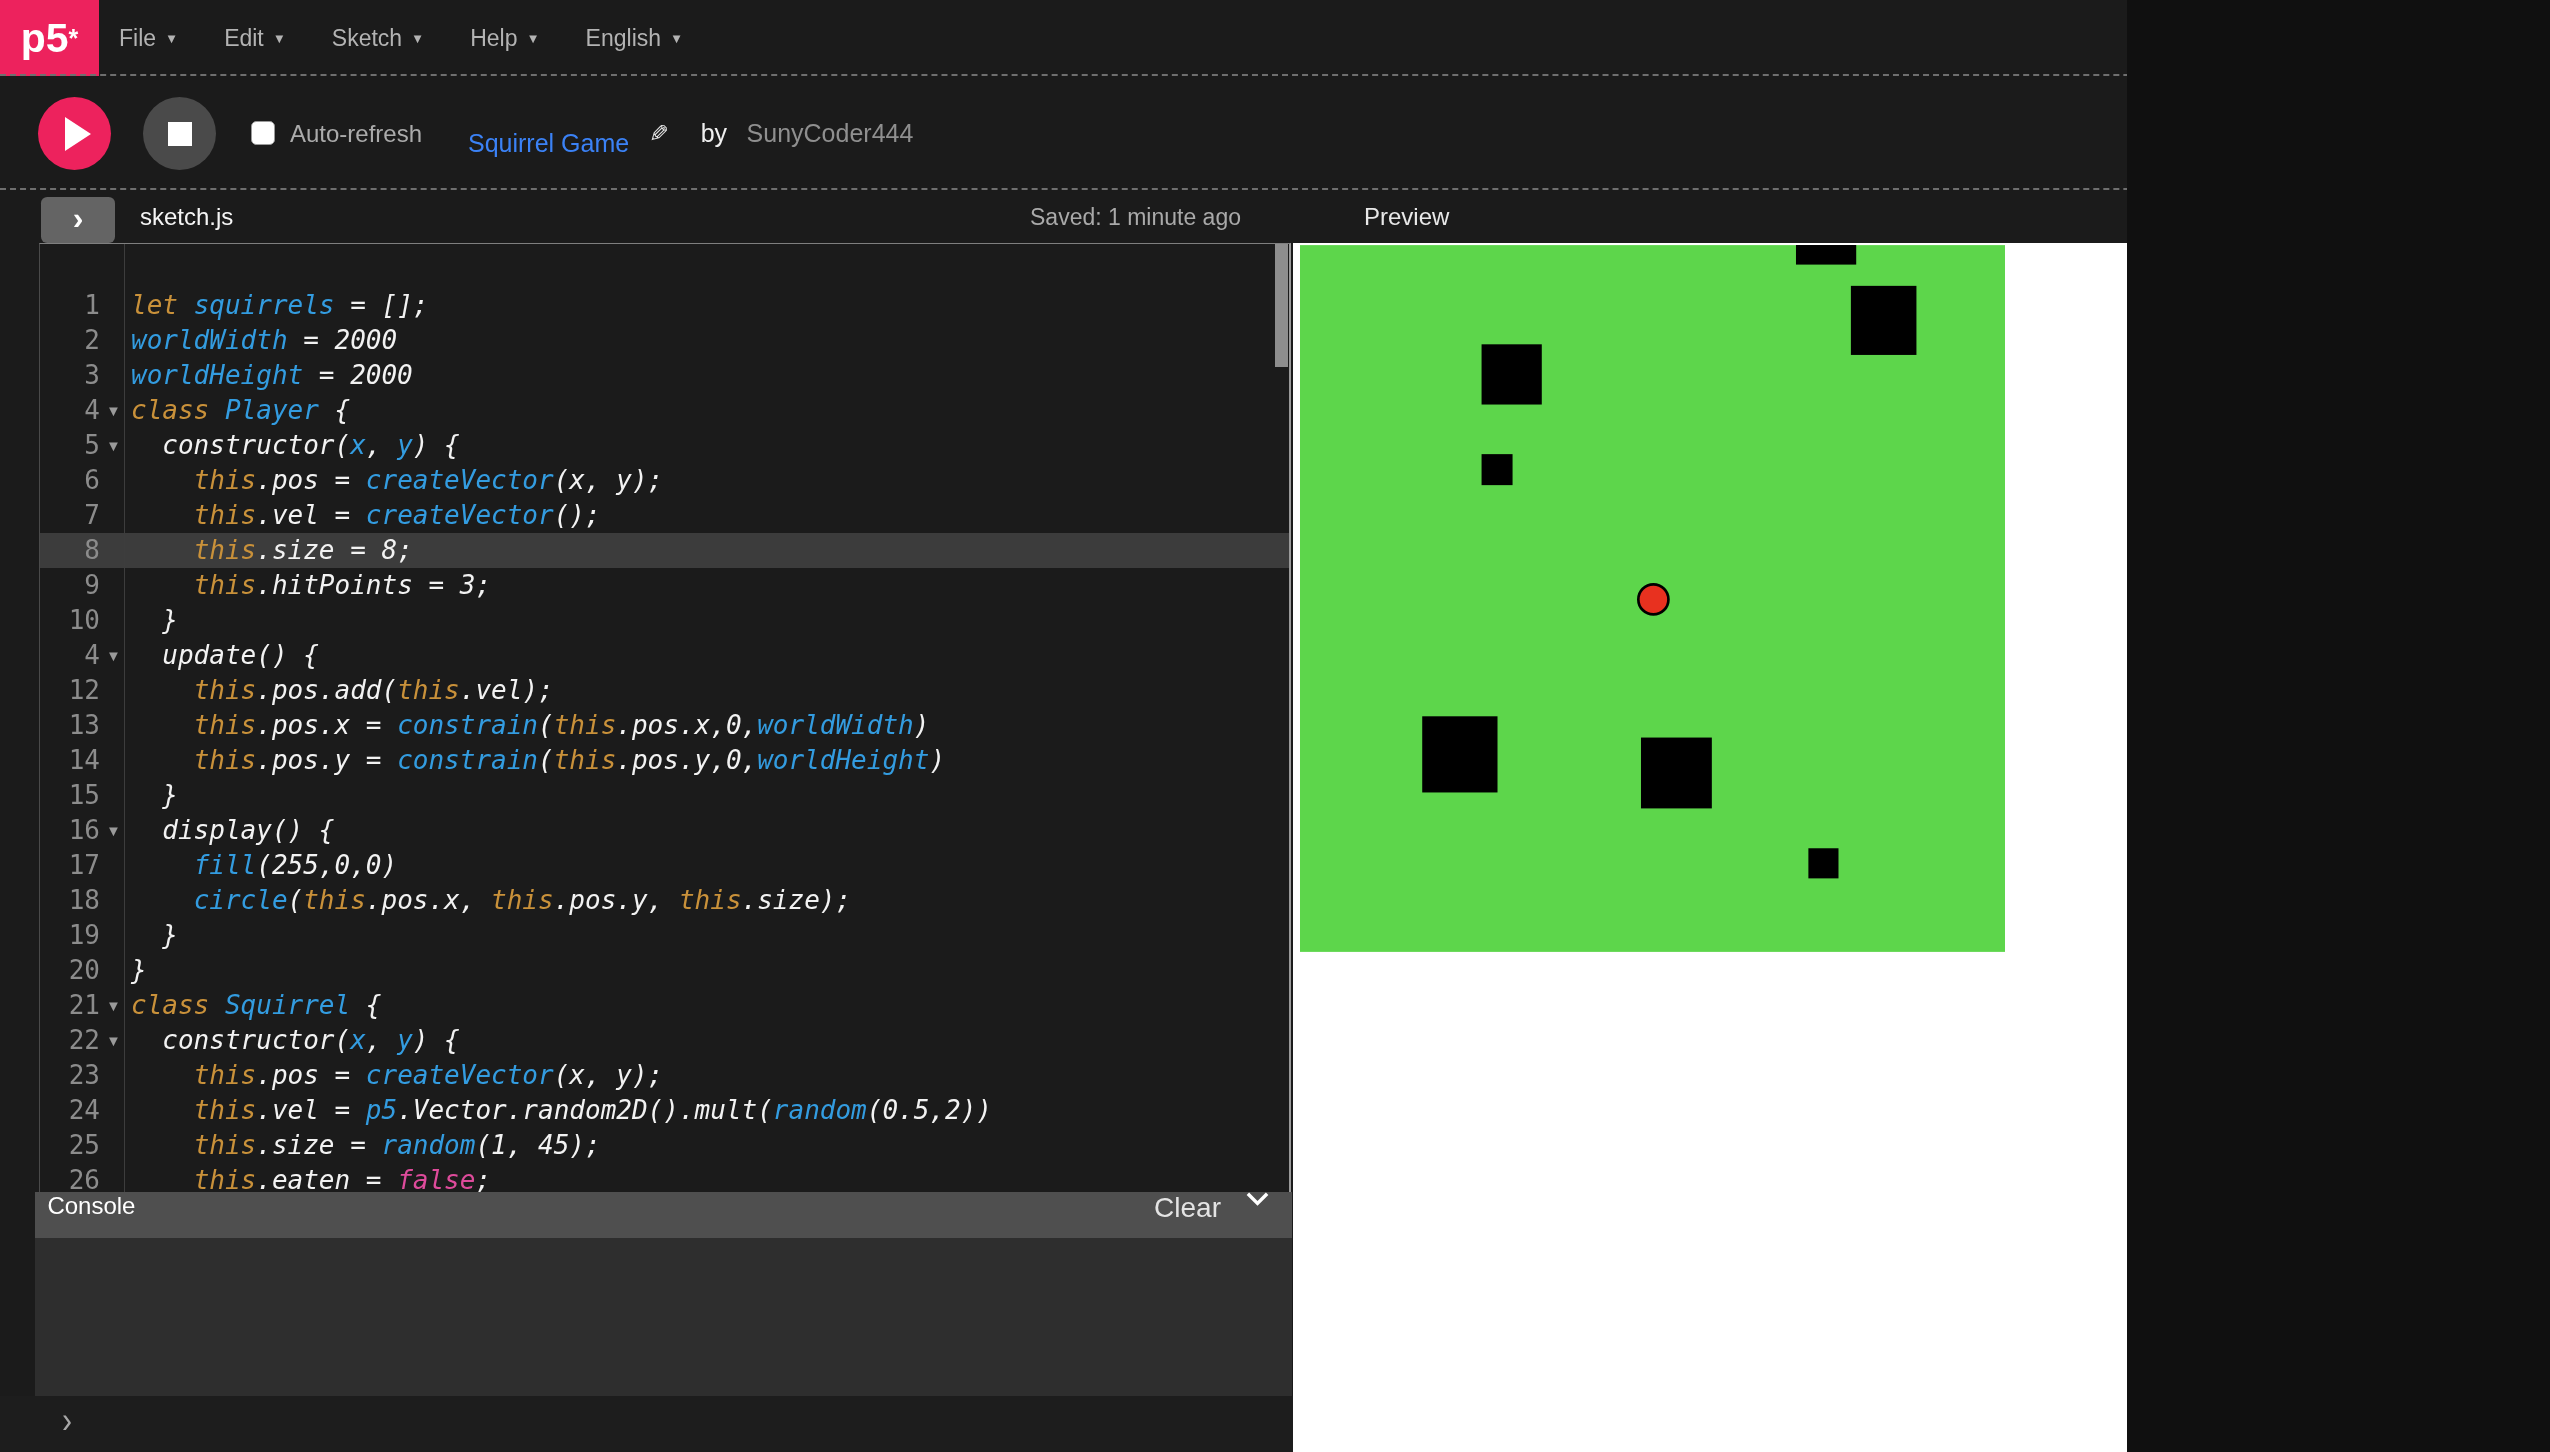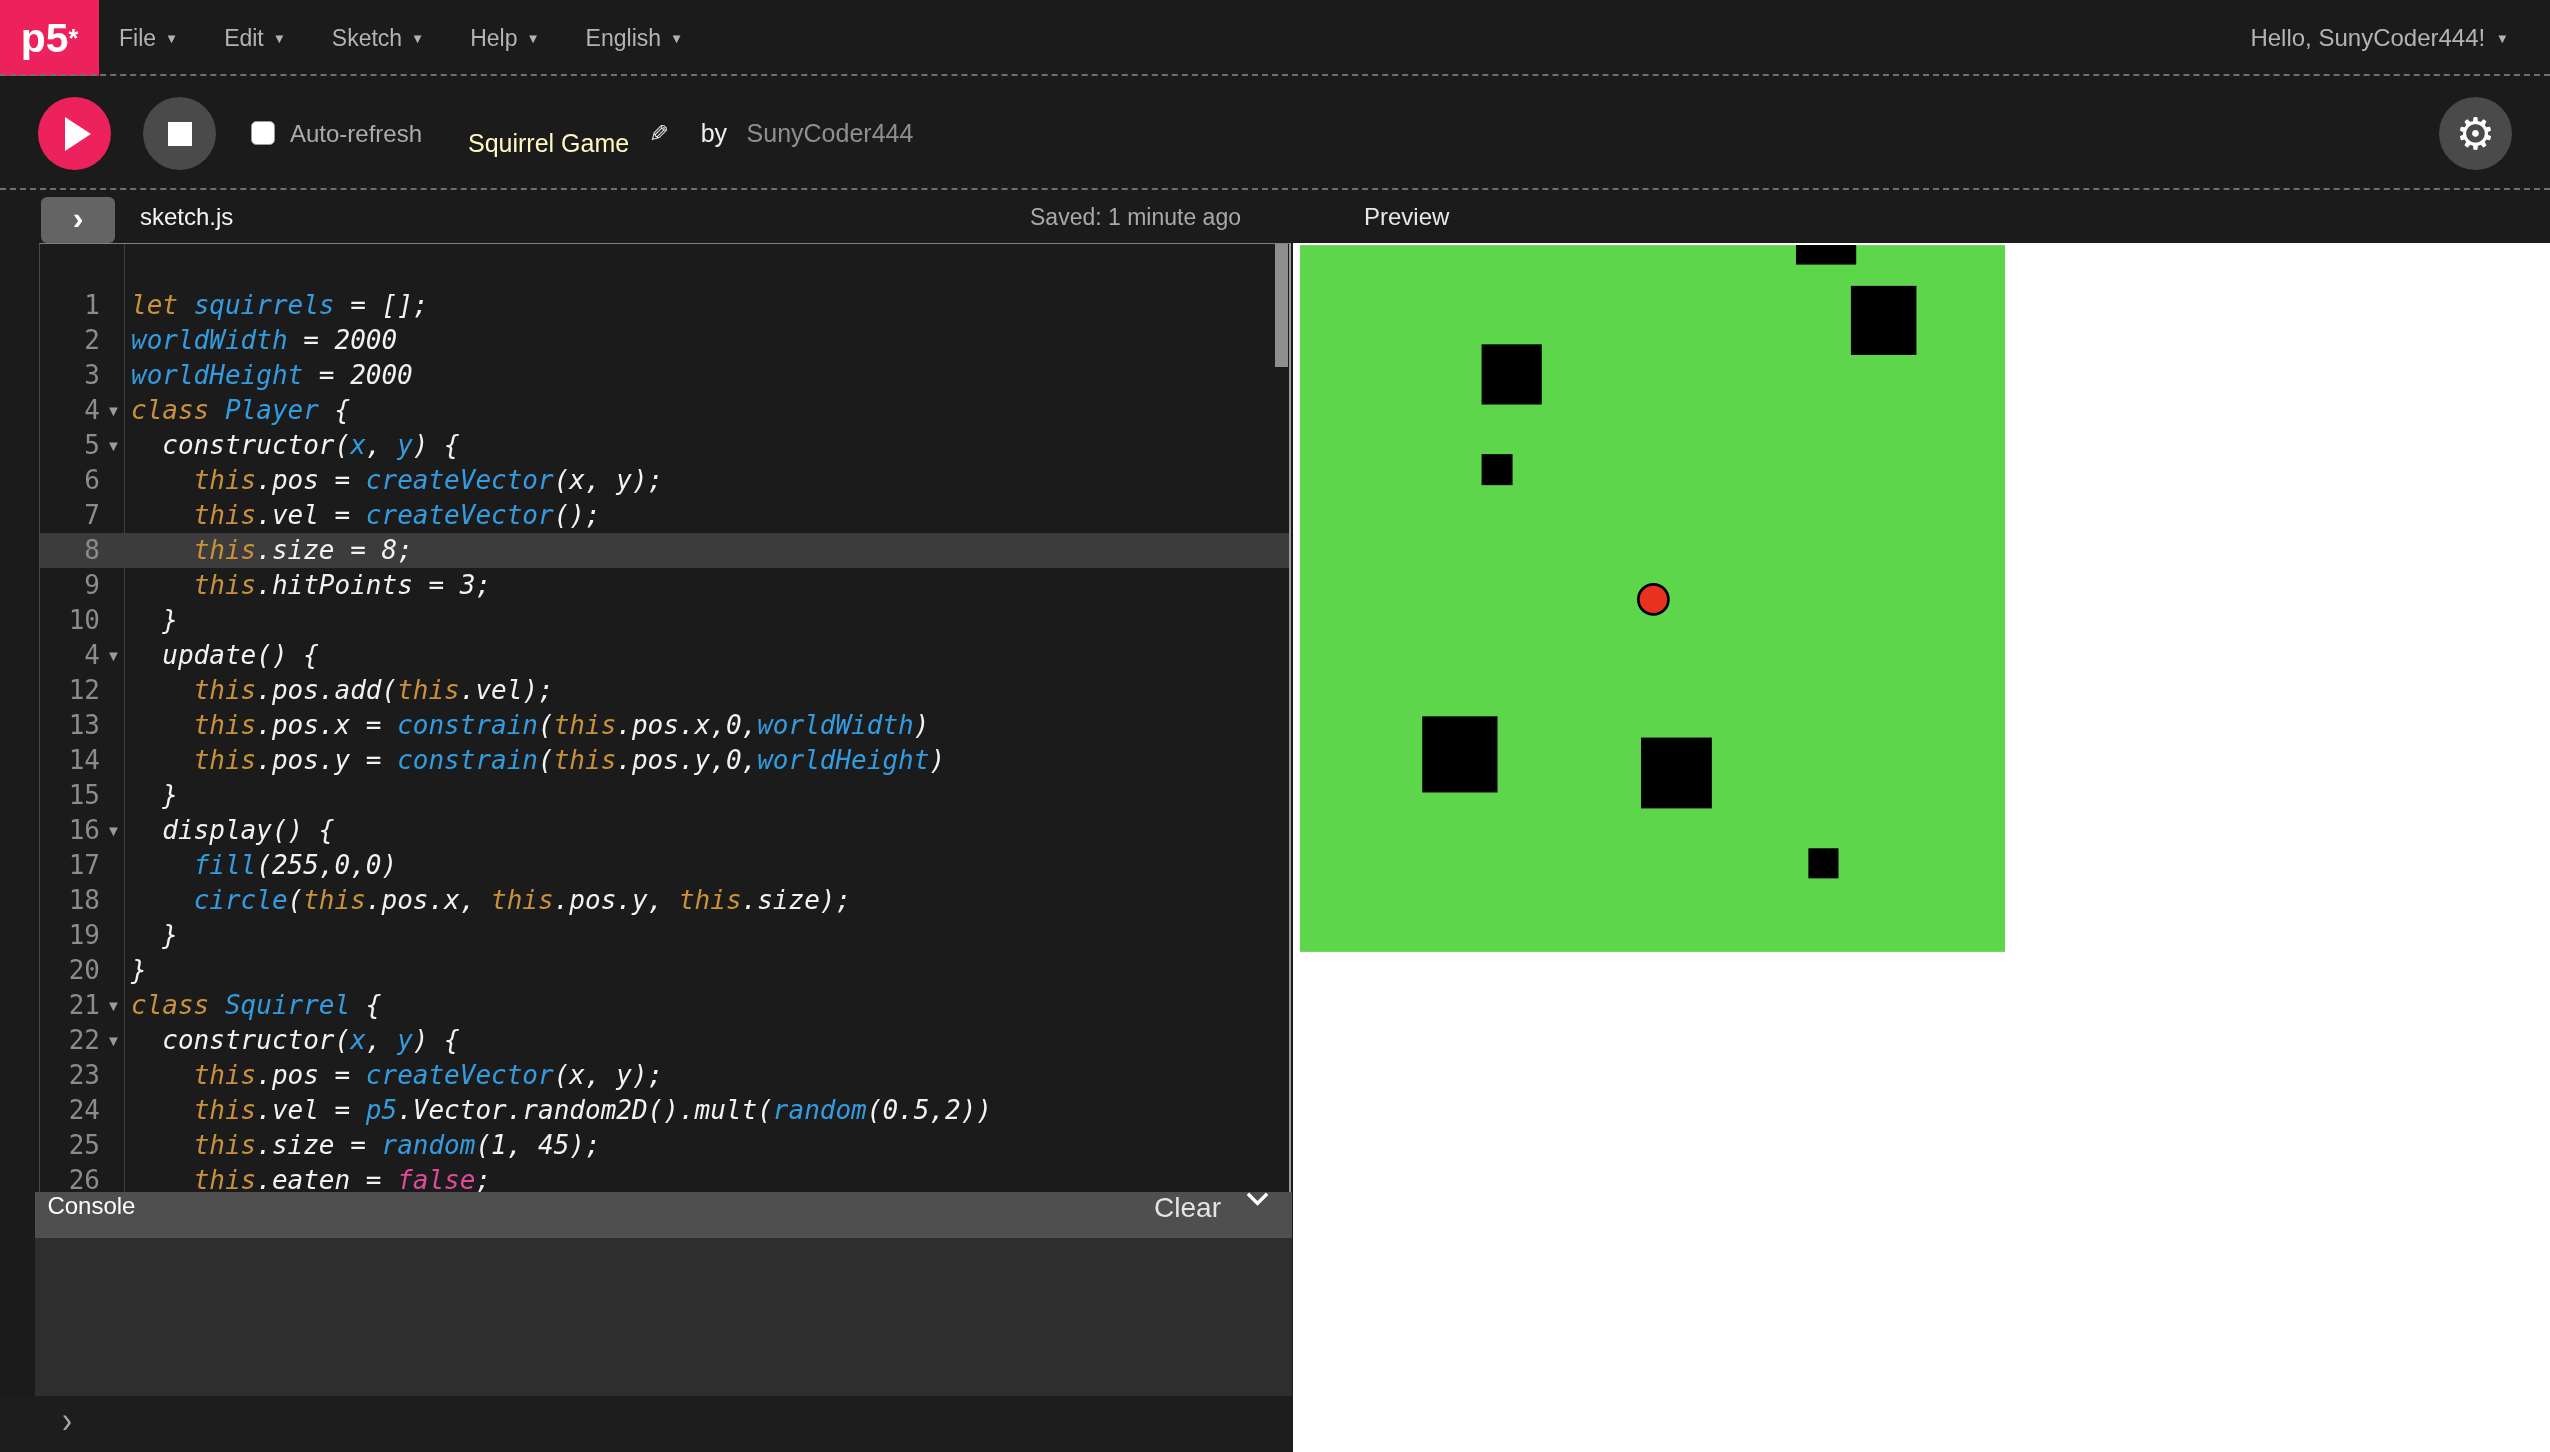--- a/index.html
+++ b/index.html
@@ -1,16 +1,16 @@
 <!DOCTYPE html>
 <html style="font-size:14px"><head>
 <meta charset="utf-8">
 <style>
   html,body{margin:0;padding:0;background:#101010;}
-  #stage{position:relative;width:2550px;height:1452px;overflow:hidden;
+  #stage{position:relative;width:2127px;height:1452px;overflow:hidden;
          background:#1b1b1b;font-family:"Liberation Sans",sans-serif;}
   .abs{position:absolute;}
 
   
   #navbar{left:0;top:0;width:2550px;height:76px;background:#1b1b1b;}
   #nav-sep{left:0;top:74px;width:2550px;height:0;border-bottom:2.7px dashed #6f6f6f;}
   #logo{left:0;top:0;width:99px;height:76px;background:#ed225d;color:#fff;
         display:flex;align-items:center;justify-content:center;
         font-size:41px;font-weight:bold;}
   #logo sup{font-size:25px;line-height:0;vertical-align:16px;}
@@ -28,21 +28,21 @@
   #play-btn{left:38px;top:97px;background:#ed225d;}
   #play-tri{width:0;height:0;border-left:26.6px solid #fff;border-top:17px solid transparent;
             border-bottom:17px solid transparent;margin-left:7px;}
   #stop-btn{left:143px;top:97px;background:#4a4a4a;}
   #stop-sq{width:24px;height:24px;background:#fff;}
   #autorefresh-box{left:251px;top:121px;width:22px;height:22px;background:#fff;
                    border:1.8px solid #9a9a9a;border-radius:5.3px;}
   #autorefresh-label{left:290px;top:97px;height:73px;display:flex;align-items:center;
                      color:#ababab;font-size:24px;}
   #project-row{left:468px;top:97px;height:73px;display:flex;align-items:center;gap:19.5px;}
-  #project-title{color:#fef9c3;font-size:25px;margin-top:20px;}
+  #project-title{color:#3b82f6;font-size:25px;margin-top:20px;}
   #pencil-icon{color:#e8e8e8;font-size:24px;transform:scaleX(-1);display:inline-block;}
   #by-label{color:#f0f0f0;font-size:25px;margin-left:12.4px;}
   #owner-link{color:#8f8f8f;font-size:25px;}
   #gear-btn{left:2439px;top:97px;background:#4a4a4a;}
   #gear-glyph{color:#fff;font-size:44px;line-height:1;}
 
   
   #collapse-btn{left:41px;top:197px;width:74px;height:46px;background:#646464;border-radius:6.2px;
                 display:flex;align-items:center;justify-content:center;color:#fff;
                 font-size:32px;font-weight:bold;padding-bottom:3.5px;box-sizing:border-box;}

